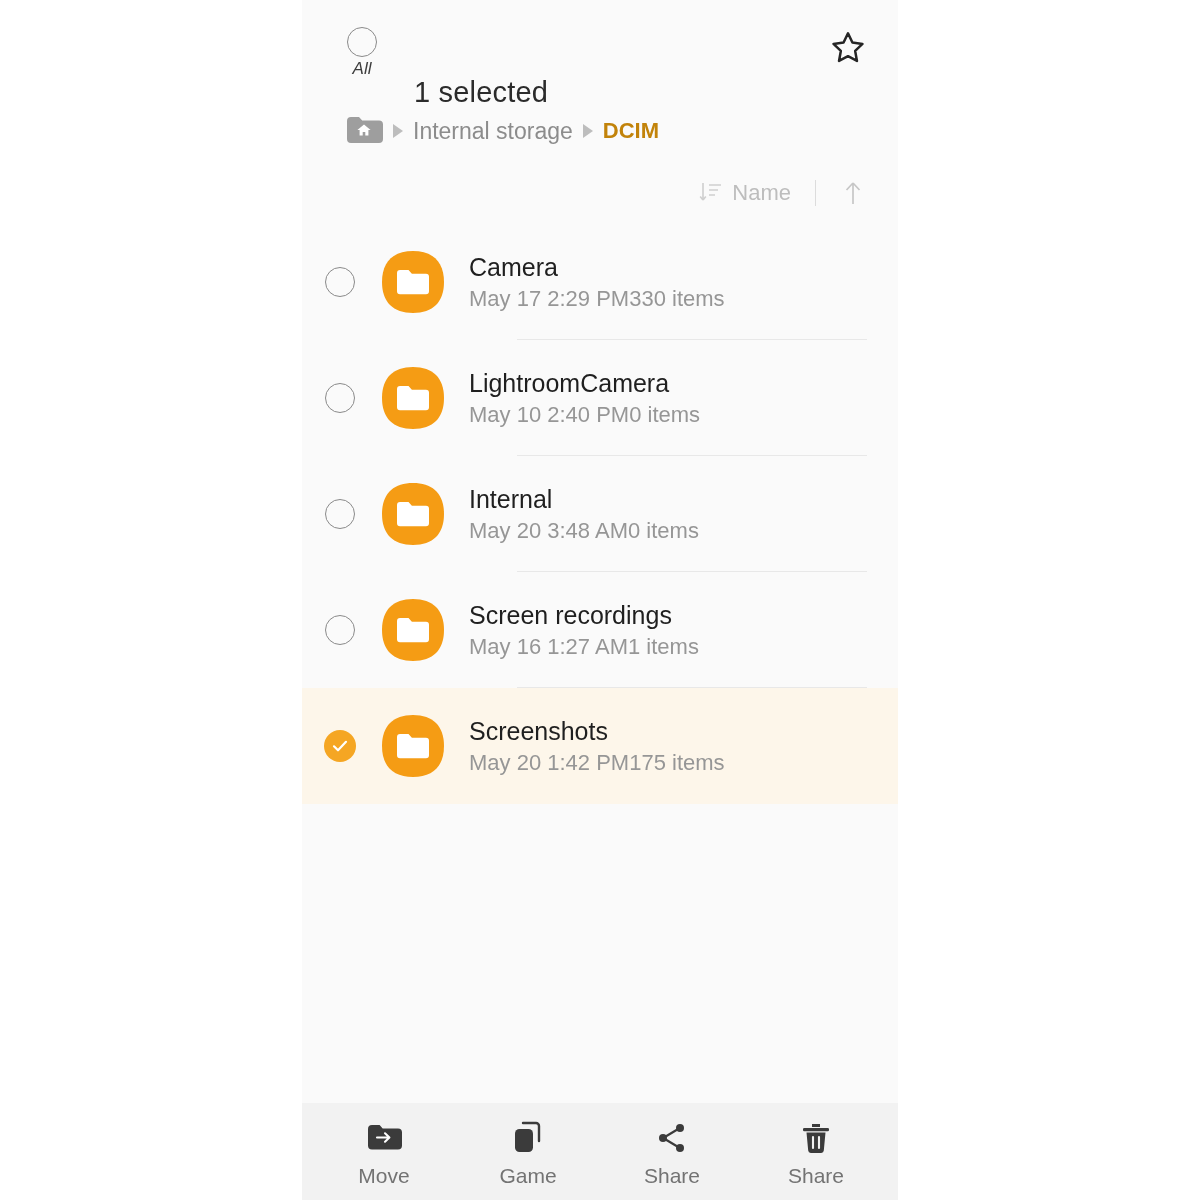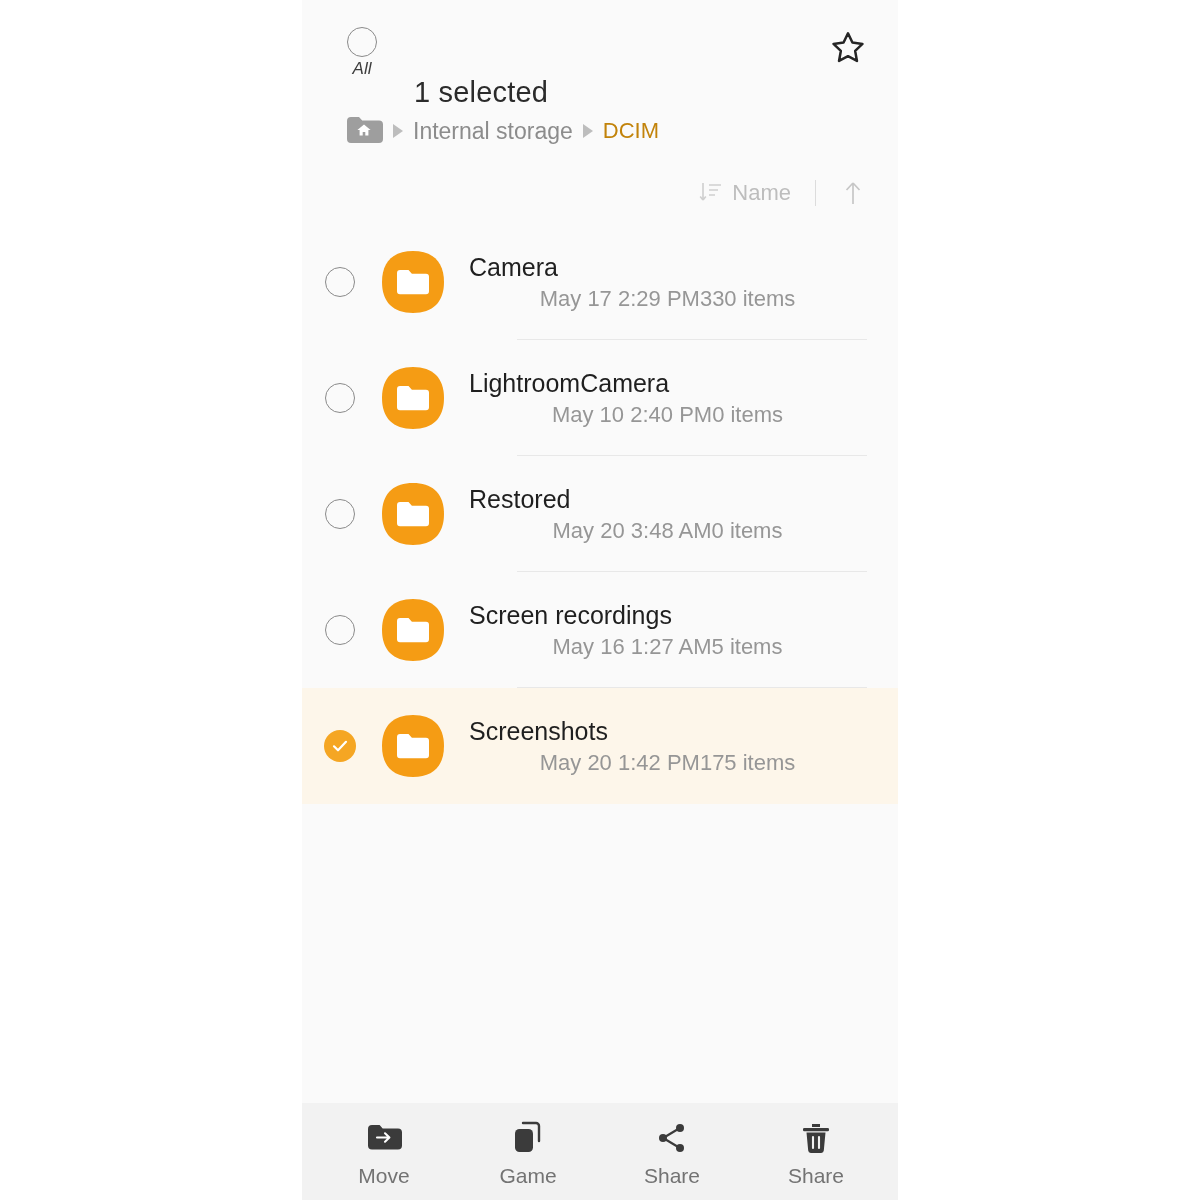--- a/index.html
+++ b/index.html
@@ -98,21 +98,21 @@
     align-items: center;
     justify-content: center;
   }
   .bc-item {
     font-size: 23px;
     color: #8c8c8c;
     white-space: nowrap;
   }
   .bc-item.current {
     color: #c2830a;
-    font-weight: normal;
+    font-weight: bold;
     font-size: 22px;
   }
 
   
   .sortbar {
     height: 62px;
     flex: none;
     display: flex;
     align-items: center;
     justify-content: flex-end;
@@ -193,21 +193,21 @@
     min-width: 0;
   }
   .row-name {
     font-size: 25px;
     color: #1f1f1f;
     line-height: 1.22;
     white-space: nowrap;
   }
   .row-meta {
     display: flex;
-    justify-content: center;
+    justify-content: flex-start;
     align-items: baseline;
     margin-top: 3px;
   }
   .row-date, .row-count {
     font-size: 22px;
     color: #969696;
     white-space: nowrap;
   }
   .divider {
     position: absolute;
@@ -359,21 +359,21 @@
       <div class="row-check">
         <div class="circle-empty"></div>
       </div>
       <div class="folder-ico">
         <svg width="68" height="68" viewBox="0 0 68 68">
           <path d="M34 3 C54 3 65 14 65 34 C65 54 54 65 34 65 C14 65 3 54 3 34 C3 14 14 3 34 3 Z" fill="#f59c14"></path>
           <path d="M18 25 a3 3 0 0 1 3-3 h8.5 l3.4 3.8 h14.1 a3 3 0 0 1 3 3 v14.4 a3 3 0 0 1 -3 3 h-26 a3 3 0 0 1 -3 -3 z" fill="#ffffff"></path>
         </svg>
       </div>
       <div class="row-text">
-        <div class="row-name">Restored</div>
+        <div class="row-name">Internal</div>
         <div class="row-meta">
           <span class="row-date">May 20 3:48 AM</span>
           <span class="row-count">0 items</span>
         </div>
       </div>
       <div class="divider"></div>
     </div>
 
     <div class="row">
       <div class="row-check">
@@ -382,21 +382,21 @@
       <div class="folder-ico">
         <svg width="68" height="68" viewBox="0 0 68 68">
           <path d="M34 3 C54 3 65 14 65 34 C65 54 54 65 34 65 C14 65 3 54 3 34 C3 14 14 3 34 3 Z" fill="#f59c14"></path>
           <path d="M18 25 a3 3 0 0 1 3-3 h8.5 l3.4 3.8 h14.1 a3 3 0 0 1 3 3 v14.4 a3 3 0 0 1 -3 3 h-26 a3 3 0 0 1 -3 -3 z" fill="#ffffff"></path>
         </svg>
       </div>
       <div class="row-text">
         <div class="row-name">Screen recordings</div>
         <div class="row-meta">
           <span class="row-date">May 16 1:27 AM</span>
-          <span class="row-count">5 items</span>
+          <span class="row-count">1 items</span>
         </div>
       </div>
       <div class="divider"></div>
     </div>
 
     <div class="row selected">
       <div class="row-check">
         <div class="check-on">
           <svg width="22" height="22" viewBox="0 0 22 22">
             <path d="M5 11.3 L9 15.3 L17 6.8" fill="none" stroke="#ffffff" stroke-width="2.2" stroke-linecap="round" stroke-linejoin="round"></path>

